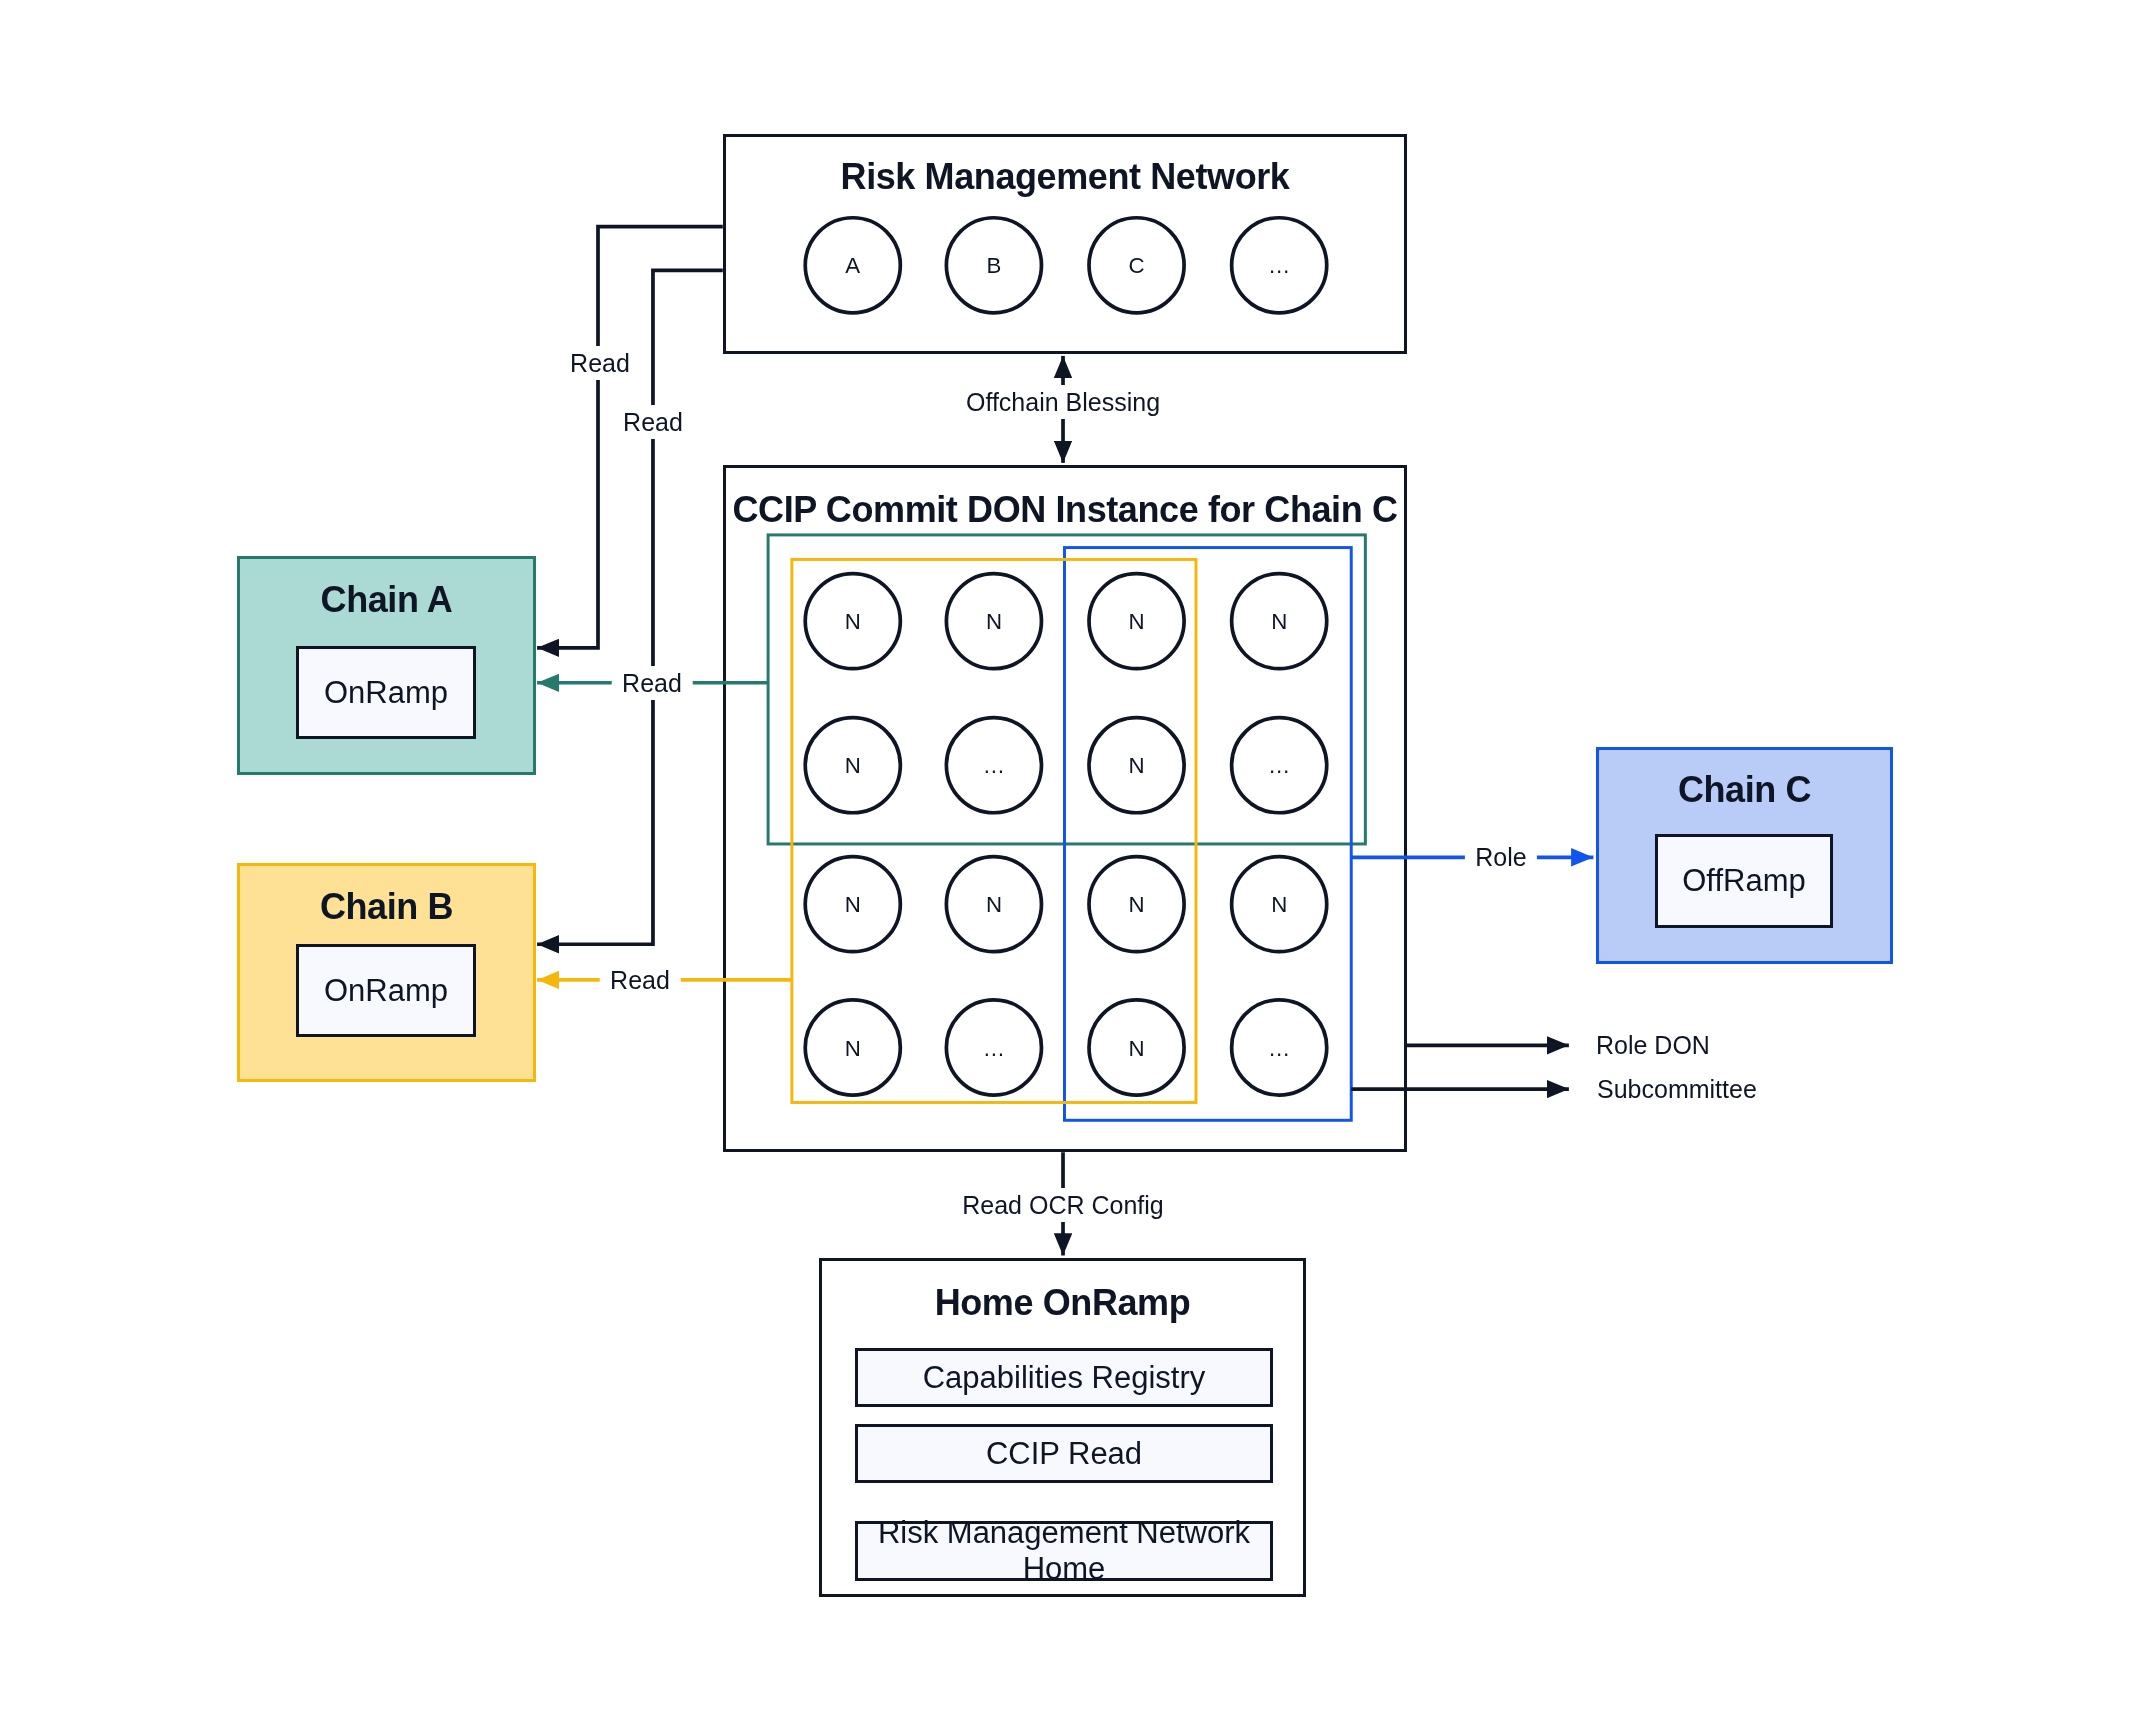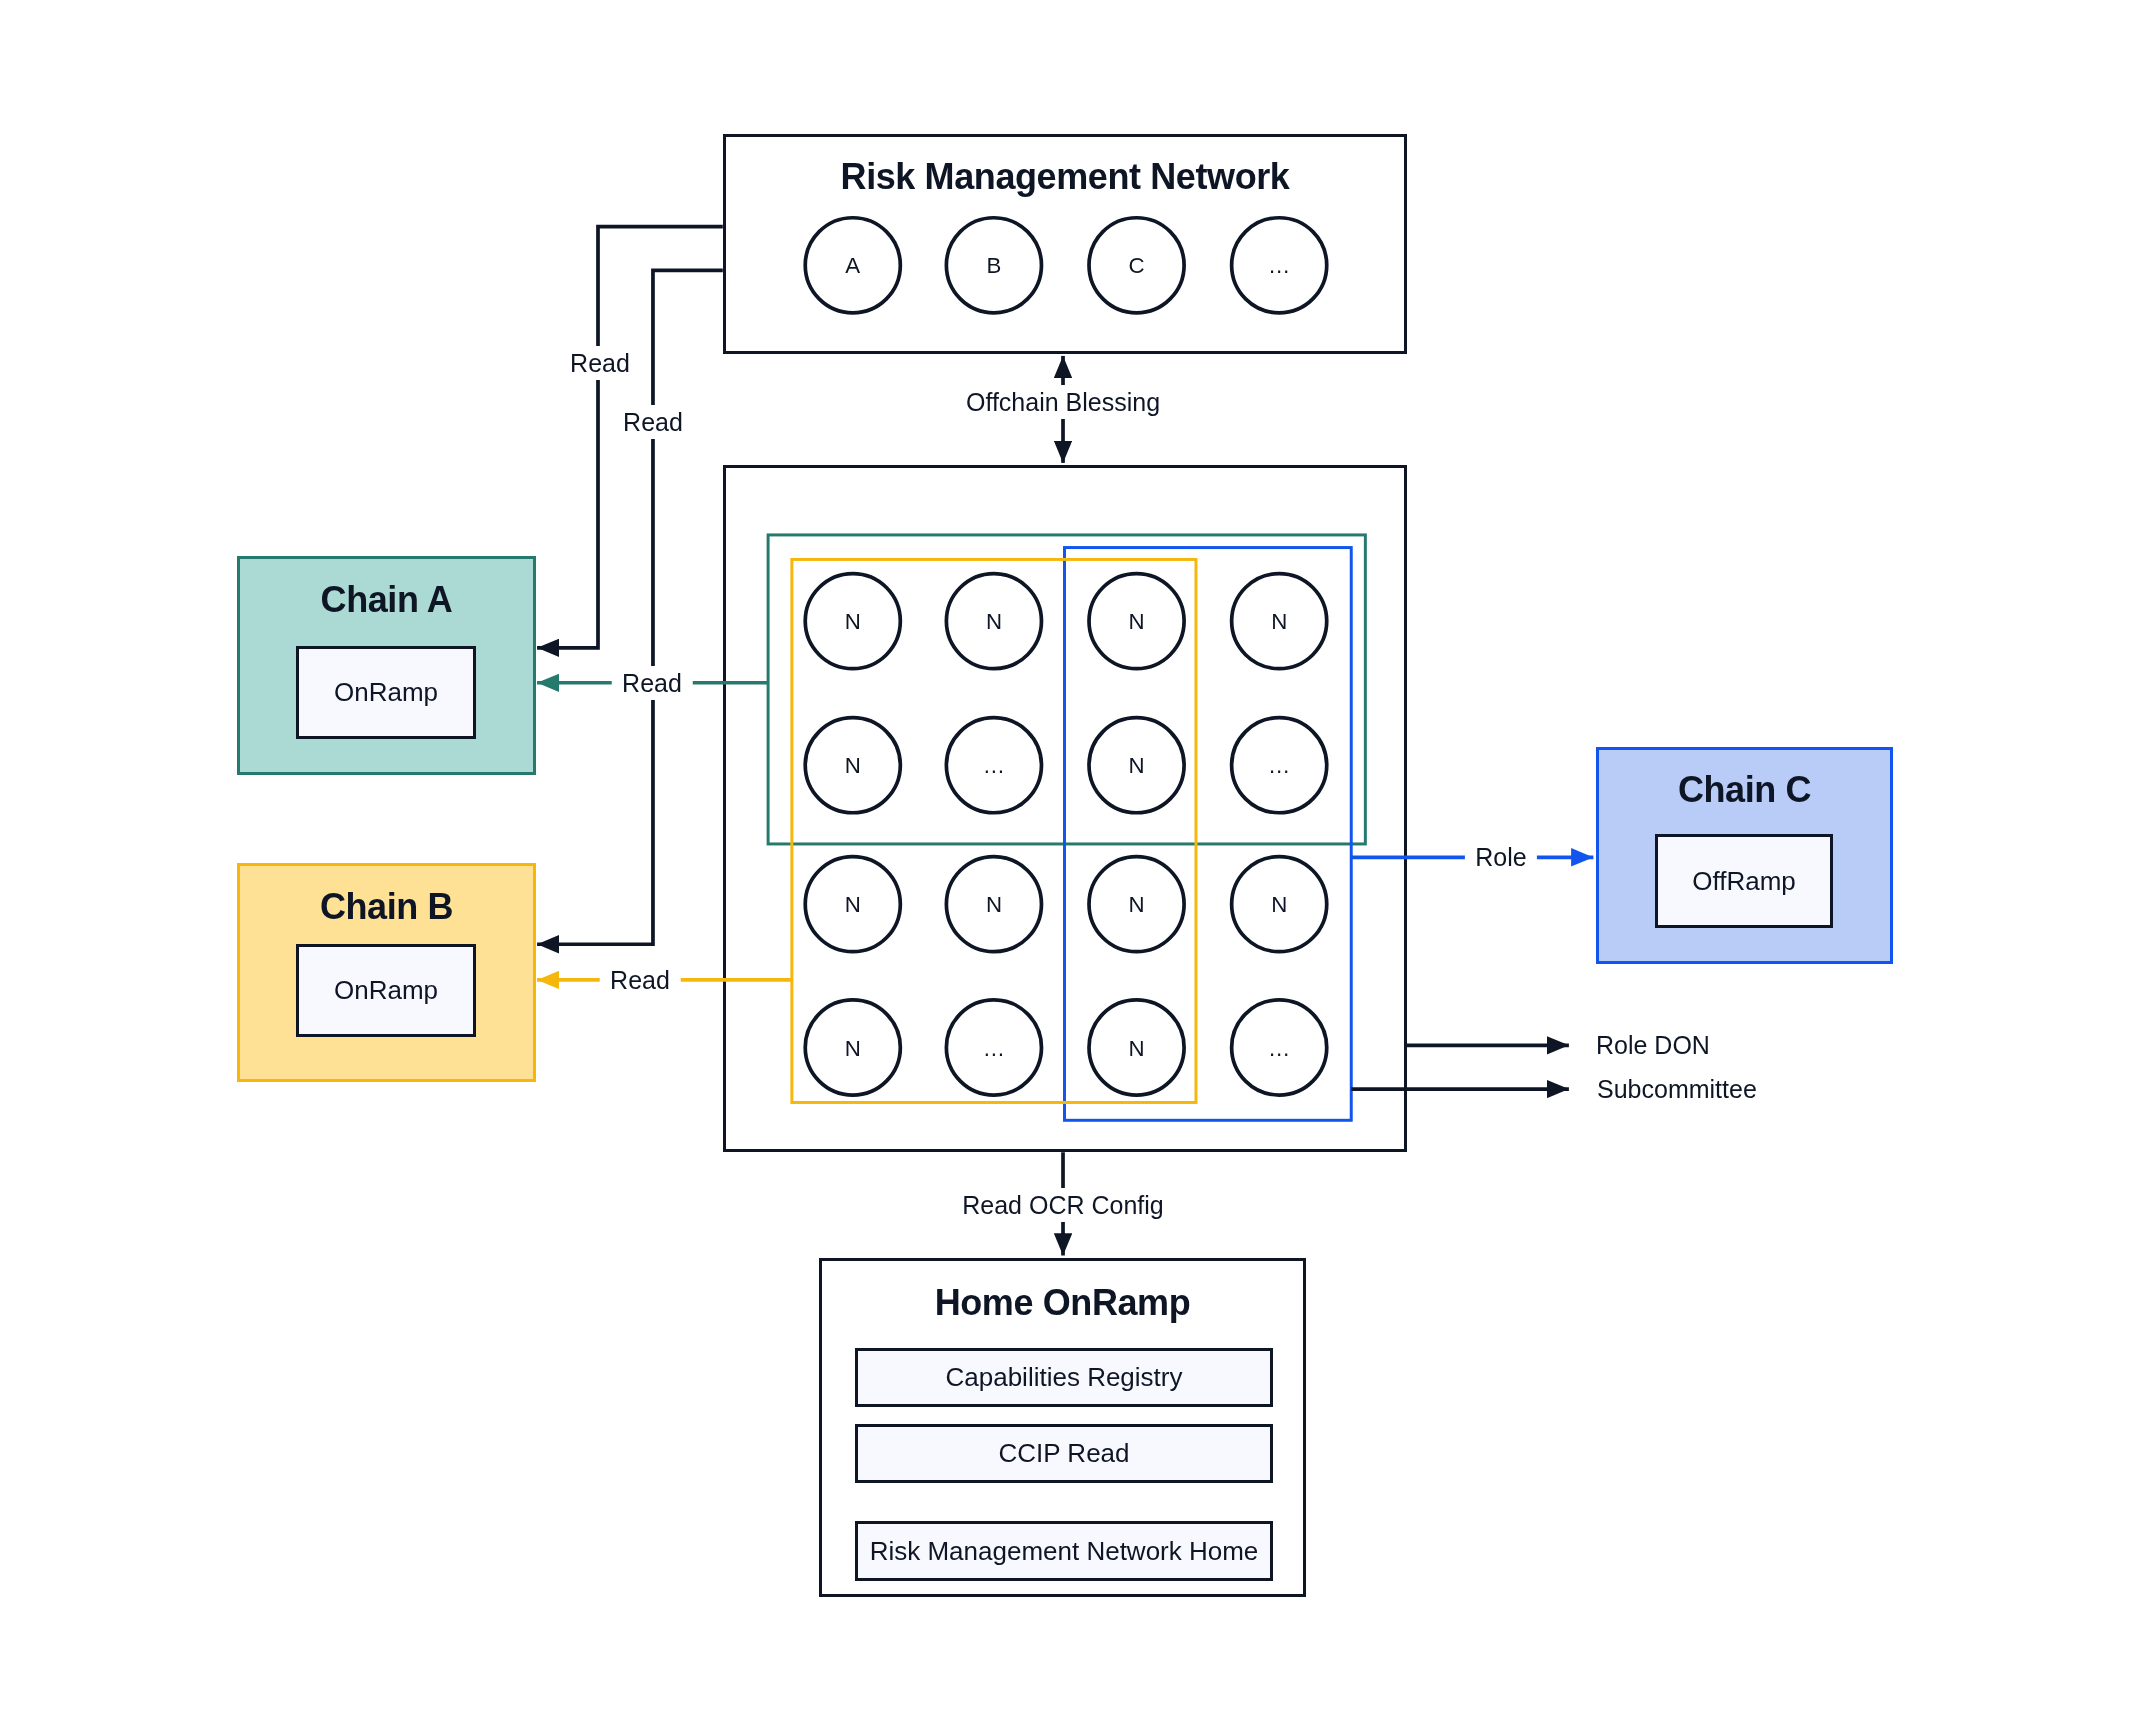--- a/index.html
+++ b/index.html
@@ -14,39 +14,40 @@
   }
   *{margin:0;padding:0;box-sizing:border-box;}
   html,body{background:#ffffff;}
   body{font-family:"Liberation Sans", sans-serif;color:var(--dark);}
   .canvas{position:relative;width:2129px;height:1731px;background:#ffffff;overflow:hidden;}
   .box{position:absolute;border:3.7px solid var(--dark);background:#ffffff;}
   .box.teal{border-color:var(--teal);background:var(--teal-fill);}
   .box.yellow{border-color:var(--yellow);background:var(--yellow-fill);}
   .box.blue{border-color:var(--blue);background:var(--blue-fill);}
   .contract{position:absolute;border:3px solid var(--dark);background:var(--panel);
-    display:flex;align-items:center;justify-content:center;font-size:26px;color:var(--dark);text-align:center;}
+    display:flex;align-items:center;justify-content:center;font-size:31px;color:var(--dark);text-align:center;}
   .title{position:absolute;text-align:center;font-size:36px;font-weight:700;
     letter-spacing:-0.4px;color:var(--dark);line-height:1;}
   svg.overlay{position:absolute;left:0;top:0;z-index:3;}
   .lbl{position:absolute;transform:translate(-50%,-50%);font-size:25px;color:var(--dark);
     white-space:nowrap;z-index:4;line-height:1;}
   .lbl.bg{background:#ffffff;padding:4.5px 10.4px;}
   .lbl.left{transform:translate(0,-50%);}
   .node-letter{font-size:30px;font-weight:500;fill:var(--dark);}
 </style>
 </head>
 <body>
 
 <div class="canvas">
 
   <div class="box" style="left:723px;top:134px;width:684px;height:220px;"></div>
   <div class="title" style="left:723px;top:159px;width:684px;">Risk Management Network</div>
 
   <div class="box" style="left:723px;top:465px;width:684px;height:687px;"></div>
+  <div class="title" style="left:723px;top:492px;width:684px;">CCIP Commit DON Instance for Chain C</div>
 
   <div class="box teal" style="left:237px;top:556px;width:299px;height:219px;"></div>
   <div class="title" style="left:237px;top:582px;width:299px;">Chain A</div>
   <div class="contract" style="left:296px;top:646px;width:180px;height:93px;">OnRamp</div>
 
   <div class="box yellow" style="left:237px;top:863px;width:299px;height:219px;"></div>
   <div class="title" style="left:237px;top:889px;width:299px;">Chain B</div>
   <div class="contract" style="left:296px;top:944px;width:180px;height:93px;">OnRamp</div>
 
   <div class="box blue" style="left:1596px;top:747px;width:297px;height:217px;"></div>

